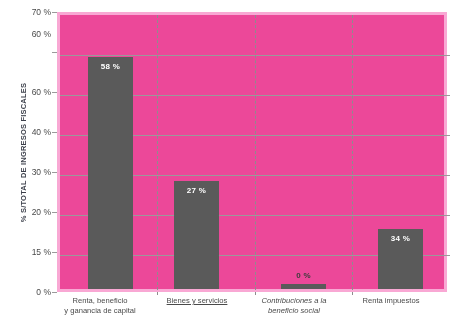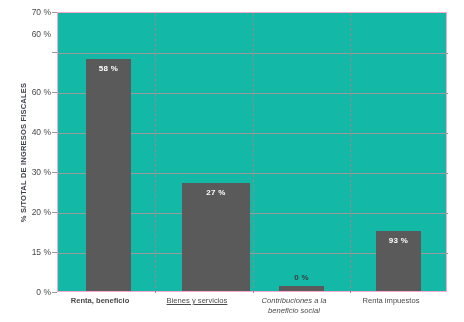--- a/index.html
+++ b/index.html
@@ -23,23 +23,23 @@
     letter-spacing:.2px;
     color:#3b3f4a;
     white-space:nowrap;
   }
 
   
   #plot{
     position:absolute;
     left:57px; top:12px;
     width:390px; height:280px;
-    border:1px solid #f9a8d4;
+    border:3px solid #f9a8d4;
     box-sizing:border-box;
-    background:#14b8a6;
+    background:#ec4899;
   }
   .gridline{
     position:absolute;left:0;width:390px;height:1px;
     background:#9a9a9a;
   }
   .sep{
     position:absolute;top:0;width:0;height:280px;
     border-left:1px dashed #8d8d8d;
   }
   .ytick-wrap{position:absolute;left:0;top:0;width:464px;height:322px;}
@@ -119,36 +119,37 @@
     <div class="gridline" style="top:240px"></div>
 
     <div class="sep" style="left:97px"></div>
     <div class="sep" style="left:195px"></div>
     <div class="sep" style="left:292px"></div>
 
     <div class="bar" style="left:28px;width:45px;height:232px;">
       <div class="bar-value">58 %</div>
     </div>
 
-    <div class="bar" style="left:124px;width:45px;height:108px;padding-left:23px;">
+    <div class="bar" style="left:114px;width:45px;height:108px;">
       <div class="bar-value">27 %</div>
     </div>
 
     <div class="bar" style="left:221px;width:45px;height:5px;">
       <div class="bar-value outside">0 %</div>
     </div>
 
     <div class="bar" style="left:318px;width:45px;height:60px;">
-      <div class="bar-value">93 %</div>
+      <div class="bar-value">34 %</div>
     </div>
 
   </div>
 
-  <div class="xcat" style="left:33px;width:134px;font-weight:bold;">
+  <div class="xcat" style="left:33px;width:134px;">
     <div>Renta, beneficio</div>
+    <div>y ganancia de capital</div>
   </div>
 
   <div class="xcat" style="left:139px;width:116px;text-decoration:underline;">
     <div>Bienes y servicios</div>
   </div>
 
   <div class="xcat" style="left:231px;width:126px;font-style:italic;">
     <div>Contribuciones a la</div>
     <div>beneficio social</div>
   </div>

